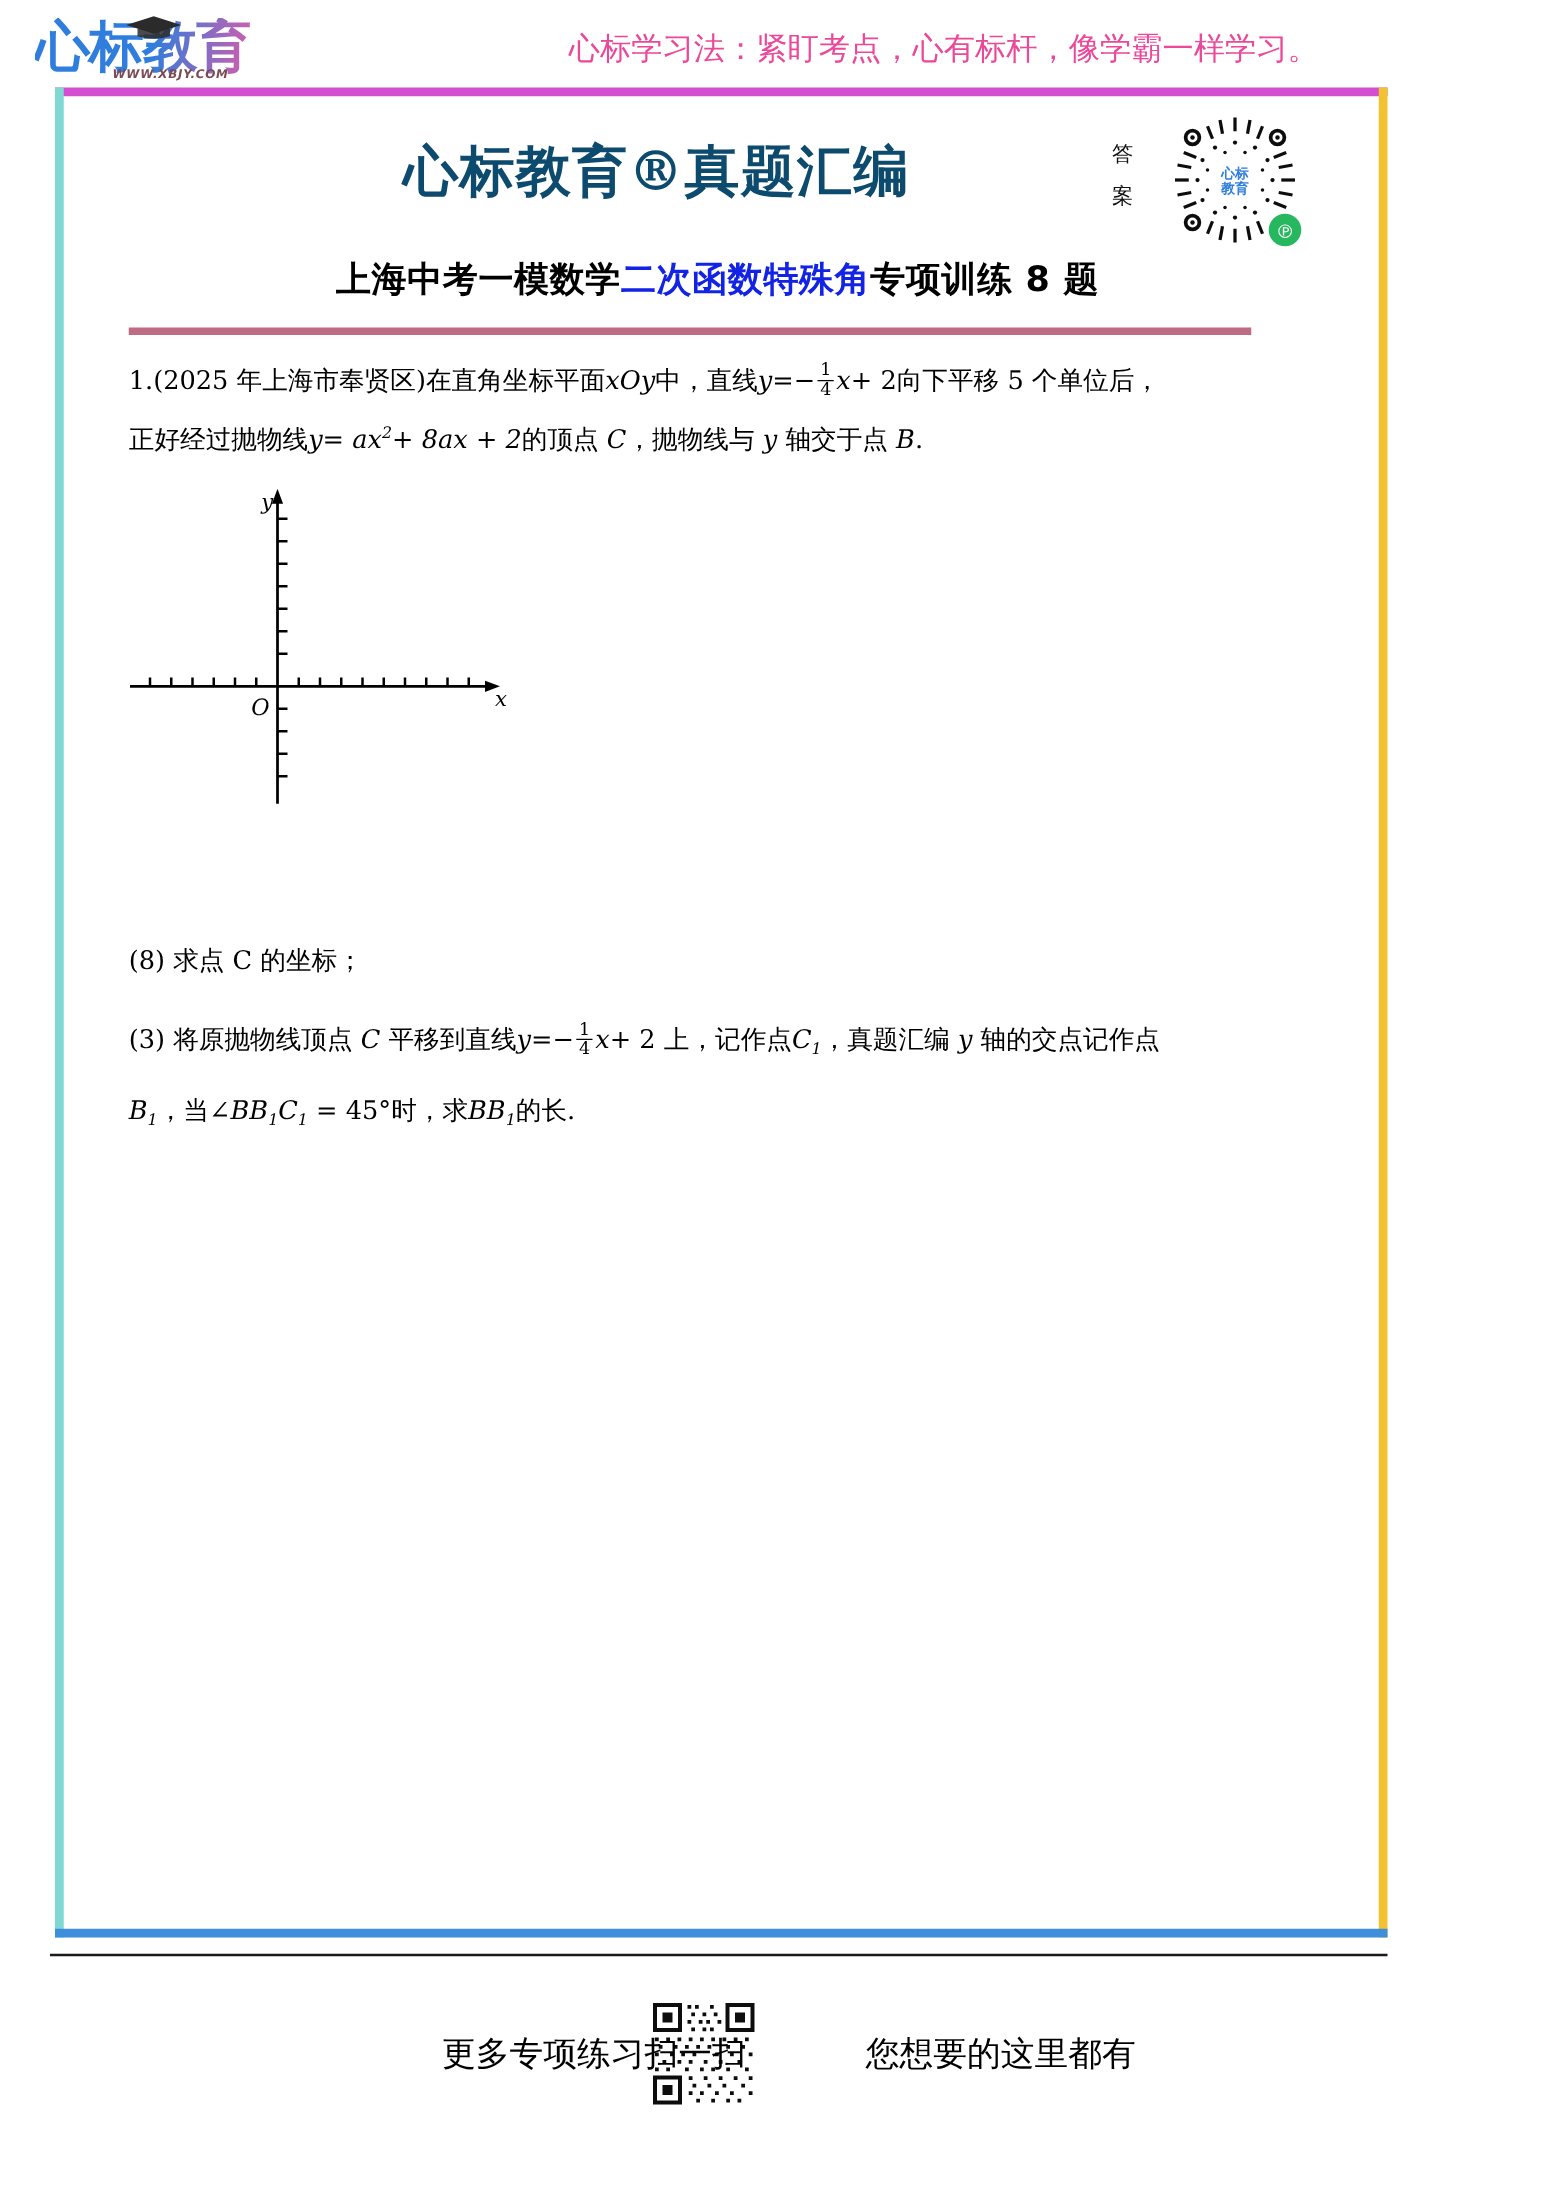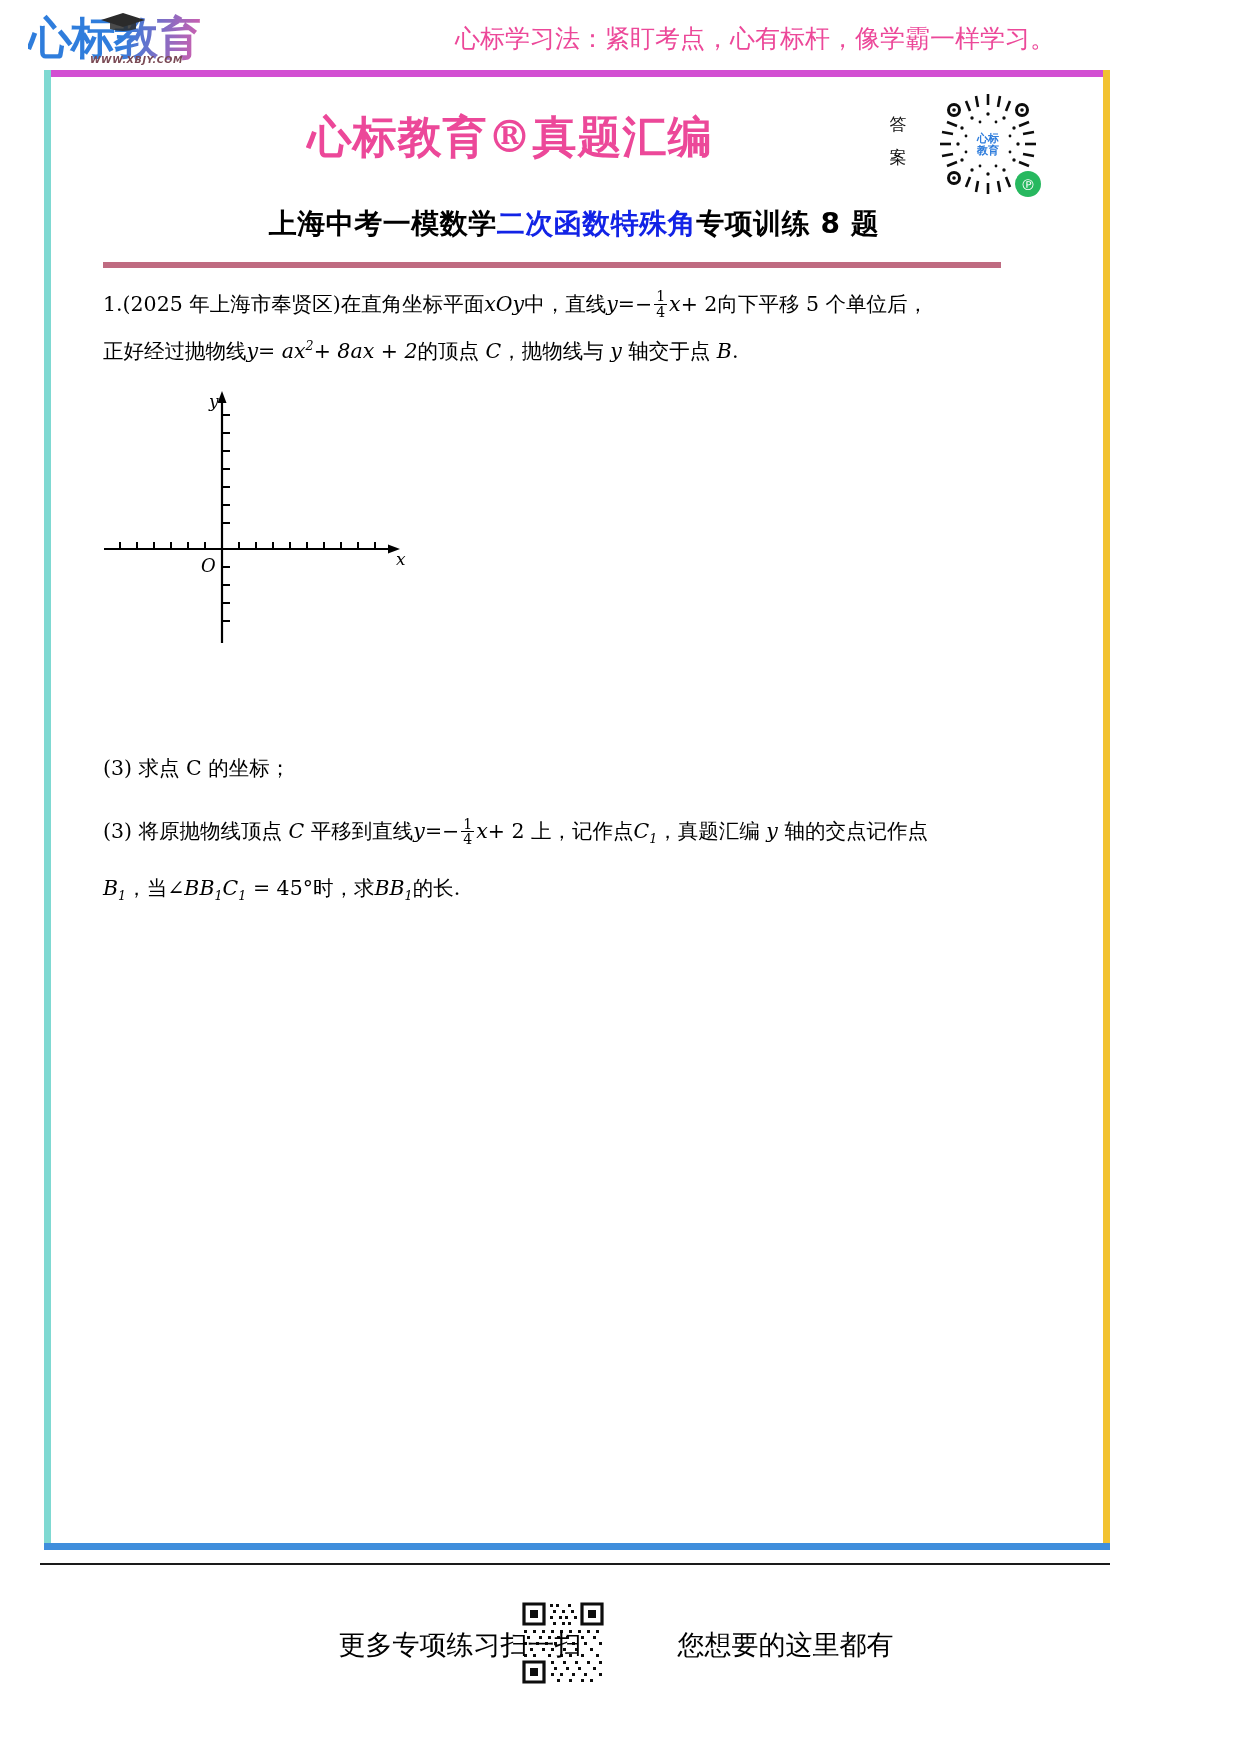--- a/index.html
+++ b/index.html
@@ -42,21 +42,21 @@
   
   .bar-top{position:absolute;left:44px;top:70px;width:1066px;height:7px;background:#d24fd2;}
   .bar-left{position:absolute;left:44px;top:70px;width:7px;height:1480px;background:#7fd9d2;}
   .bar-right{position:absolute;left:1103px;top:70px;width:7px;height:1480px;background:#f2c230;}
   .bar-bottom{position:absolute;left:44px;top:1543px;width:1066px;height:7px;background:#3f8edc;}
 
   
   .main-title{
     position:absolute;left:0;top:108px;width:1020px;text-align:center;
     font-family:"DejaVu Serif","Liberation Serif",serif;
-    font-size:44px;font-weight:bold;color:#ec4899;letter-spacing:1px;
+    font-size:44px;font-weight:bold;color:#0c4a6e;letter-spacing:1px;padding-left:15px;
   }
   .sub-title{
     position:absolute;left:0;top:205px;width:1148px;text-align:center;
     font-family:"DejaVu Sans","Liberation Sans",sans-serif;
     font-size:28px;font-weight:bold;color:#000;letter-spacing:0.5px;
     white-space:nowrap;
   }
   .sub-title .hl{color:#1223e6;}
 
   .answer-label{
@@ -91,21 +91,21 @@
 
   .q-line{margin:0 0 30px 0;}
   .q-line.tight{margin-bottom:22px;}
 
   
   .graph{position:absolute;left:100px;top:385px;width:320px;height:272px;}
 
   
   .footer-rule{position:absolute;left:40px;top:1563px;width:1070px;height:2px;background:#1a1a1a;}
   .footer-text{
-    position:absolute;top:1600px;left:1px;width:1140px;text-align:center;
+    position:absolute;top:1600px;left:16px;width:1140px;text-align:center;
     font-family:"DejaVu Serif","Liberation Serif",serif;
     font-size:27px;color:#000;line-height:86px;padding-left:45px;
   }
   .footer-text span{vertical-align:middle;}
   .f-gap{display:inline-block;width:96px;}
 </style>
 </head>
 <body>
 
 <div class="page">
@@ -262,21 +262,21 @@
       <line x1="122" y1="236" x2="130" y2="236"></line>
     </g>
     <text x="109" y="22" font-family="DejaVu Serif, serif" font-style="italic" font-size="17" fill="#000">y</text>
     <text x="296" y="180" font-family="DejaVu Serif, serif" font-style="italic" font-size="17" fill="#000">x</text>
     <text x="101" y="187" font-family="DejaVu Serif, serif" font-style="italic" font-size="18" fill="#000">O</text>
   </svg>
 
   <div class="content ptext" style="top:752px;width:930px;">
 
     <div class="q-line">
-      <span>(3) 求点 C 的坐标；</span>
+      <span>(8) 求点 C 的坐标；</span>
     </div>
 
 
     <div class="q-line tight">
       <span>(3) 将原抛物线顶点 </span><span class="it">C</span><span> 平移到直线</span><span class="it">y</span><span>=−</span><span class="frac"><span class="num">1</span><span class="den">4</span></span><span class="it">x</span><span>+ 2</span><span> 上，记作点</span><span class="it">C</span><sub class="idx">1</sub><span>，真题汇编 </span><span class="it">y</span><span> 轴的交点记作点</span>
     </div>
 
     <div class="q-line">
       <span class="it">B</span><sub class="idx">1</sub><span>，当∠</span><span class="it">BB</span><sub class="idx">1</sub><span class="it">C</span><sub class="idx">1</sub><span> = 45°时，求</span><span class="it">BB</span><sub class="idx">1</sub><span>的长.</span>
     </div>

